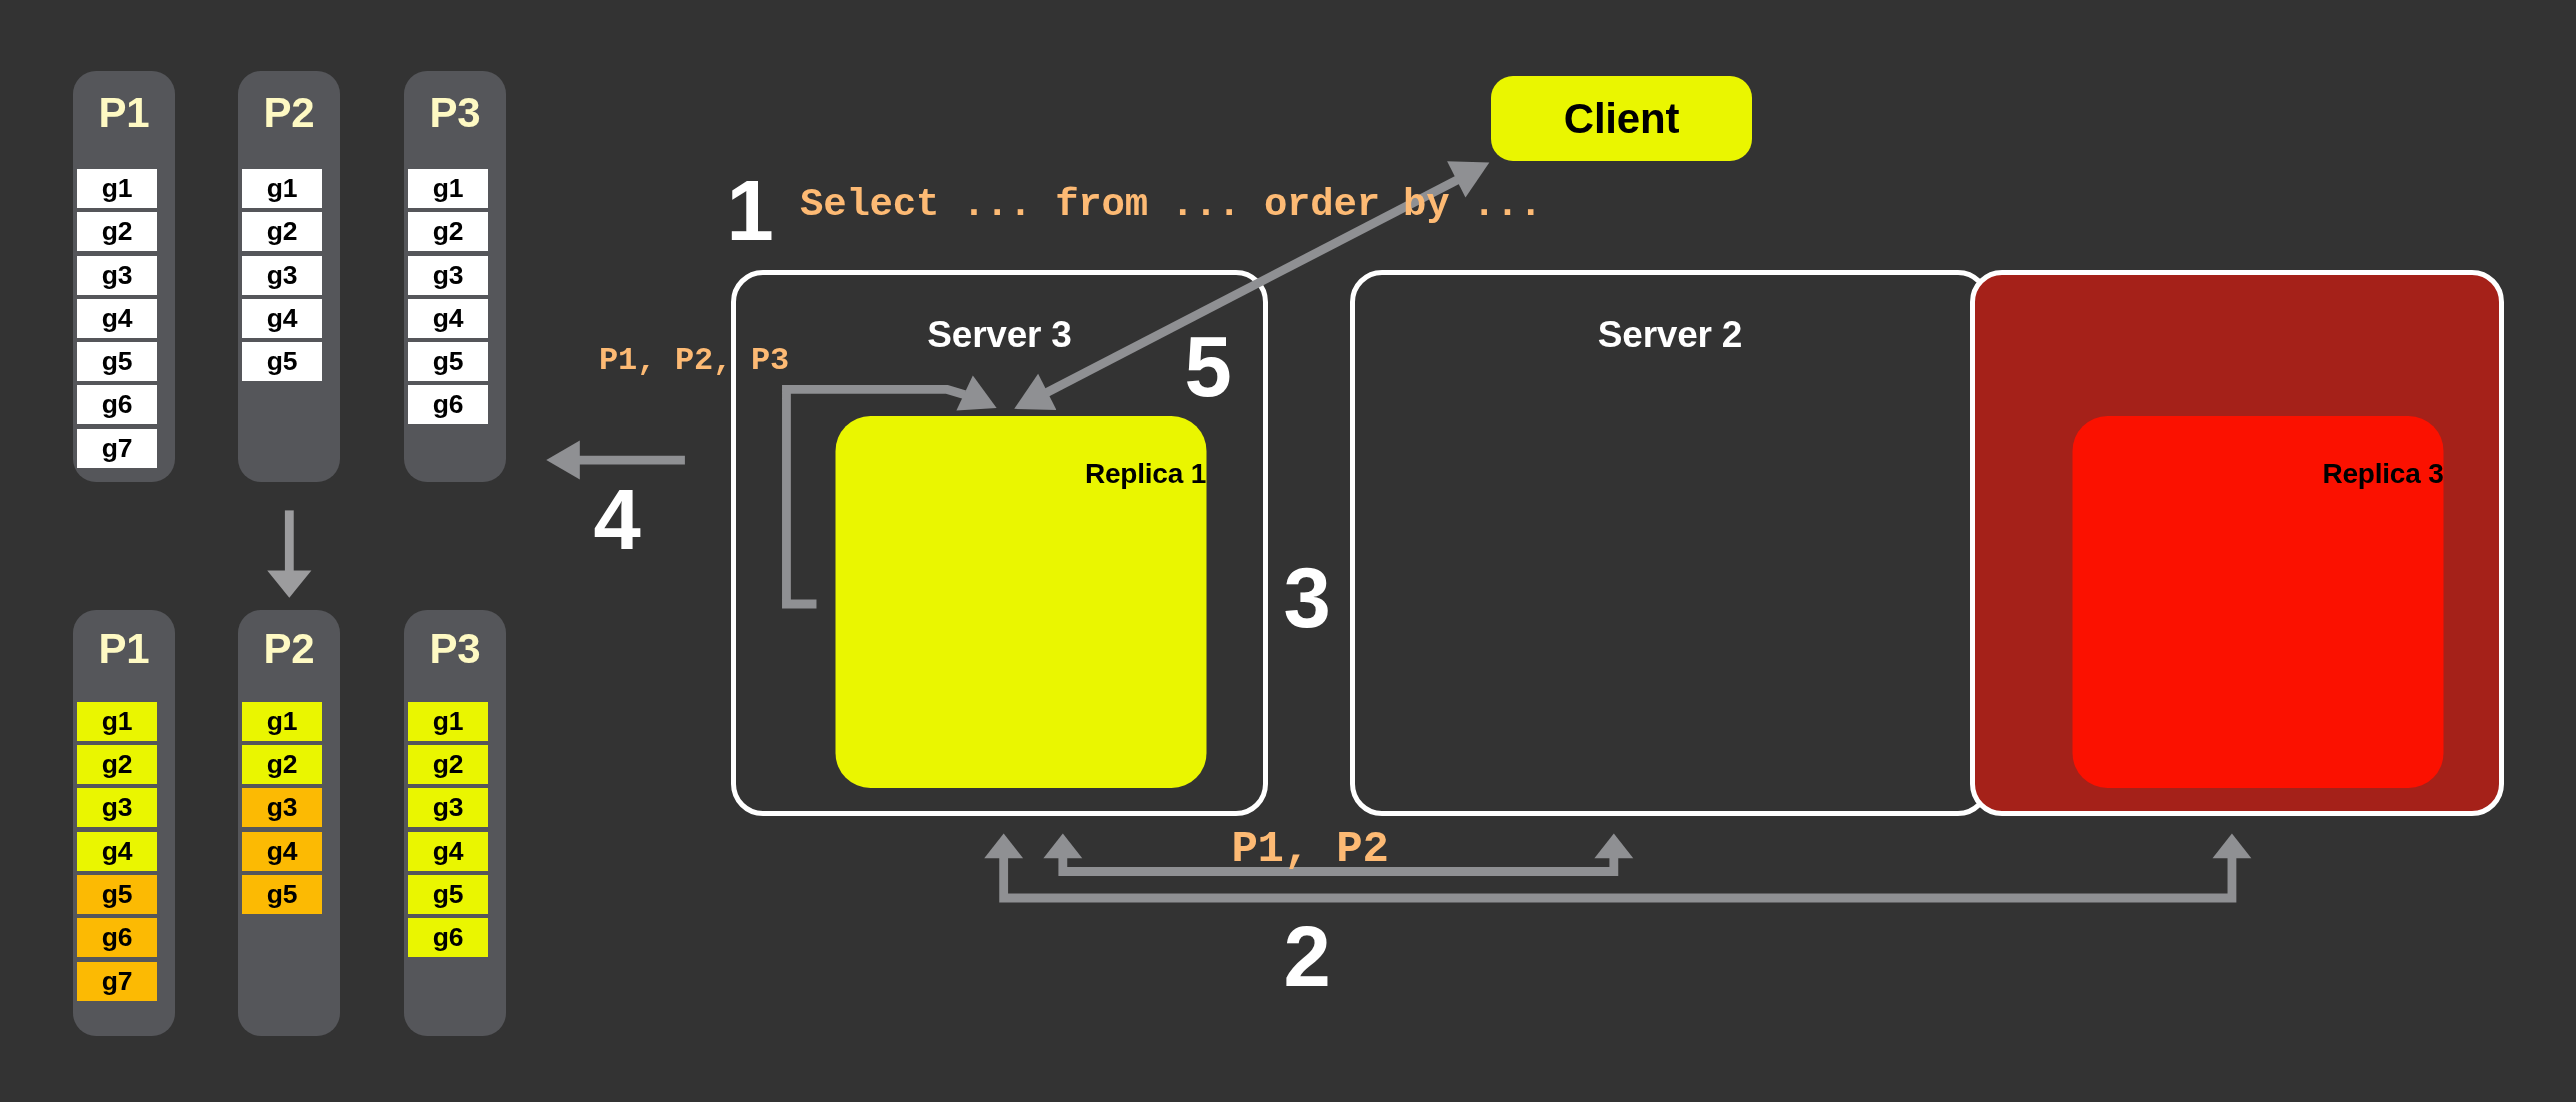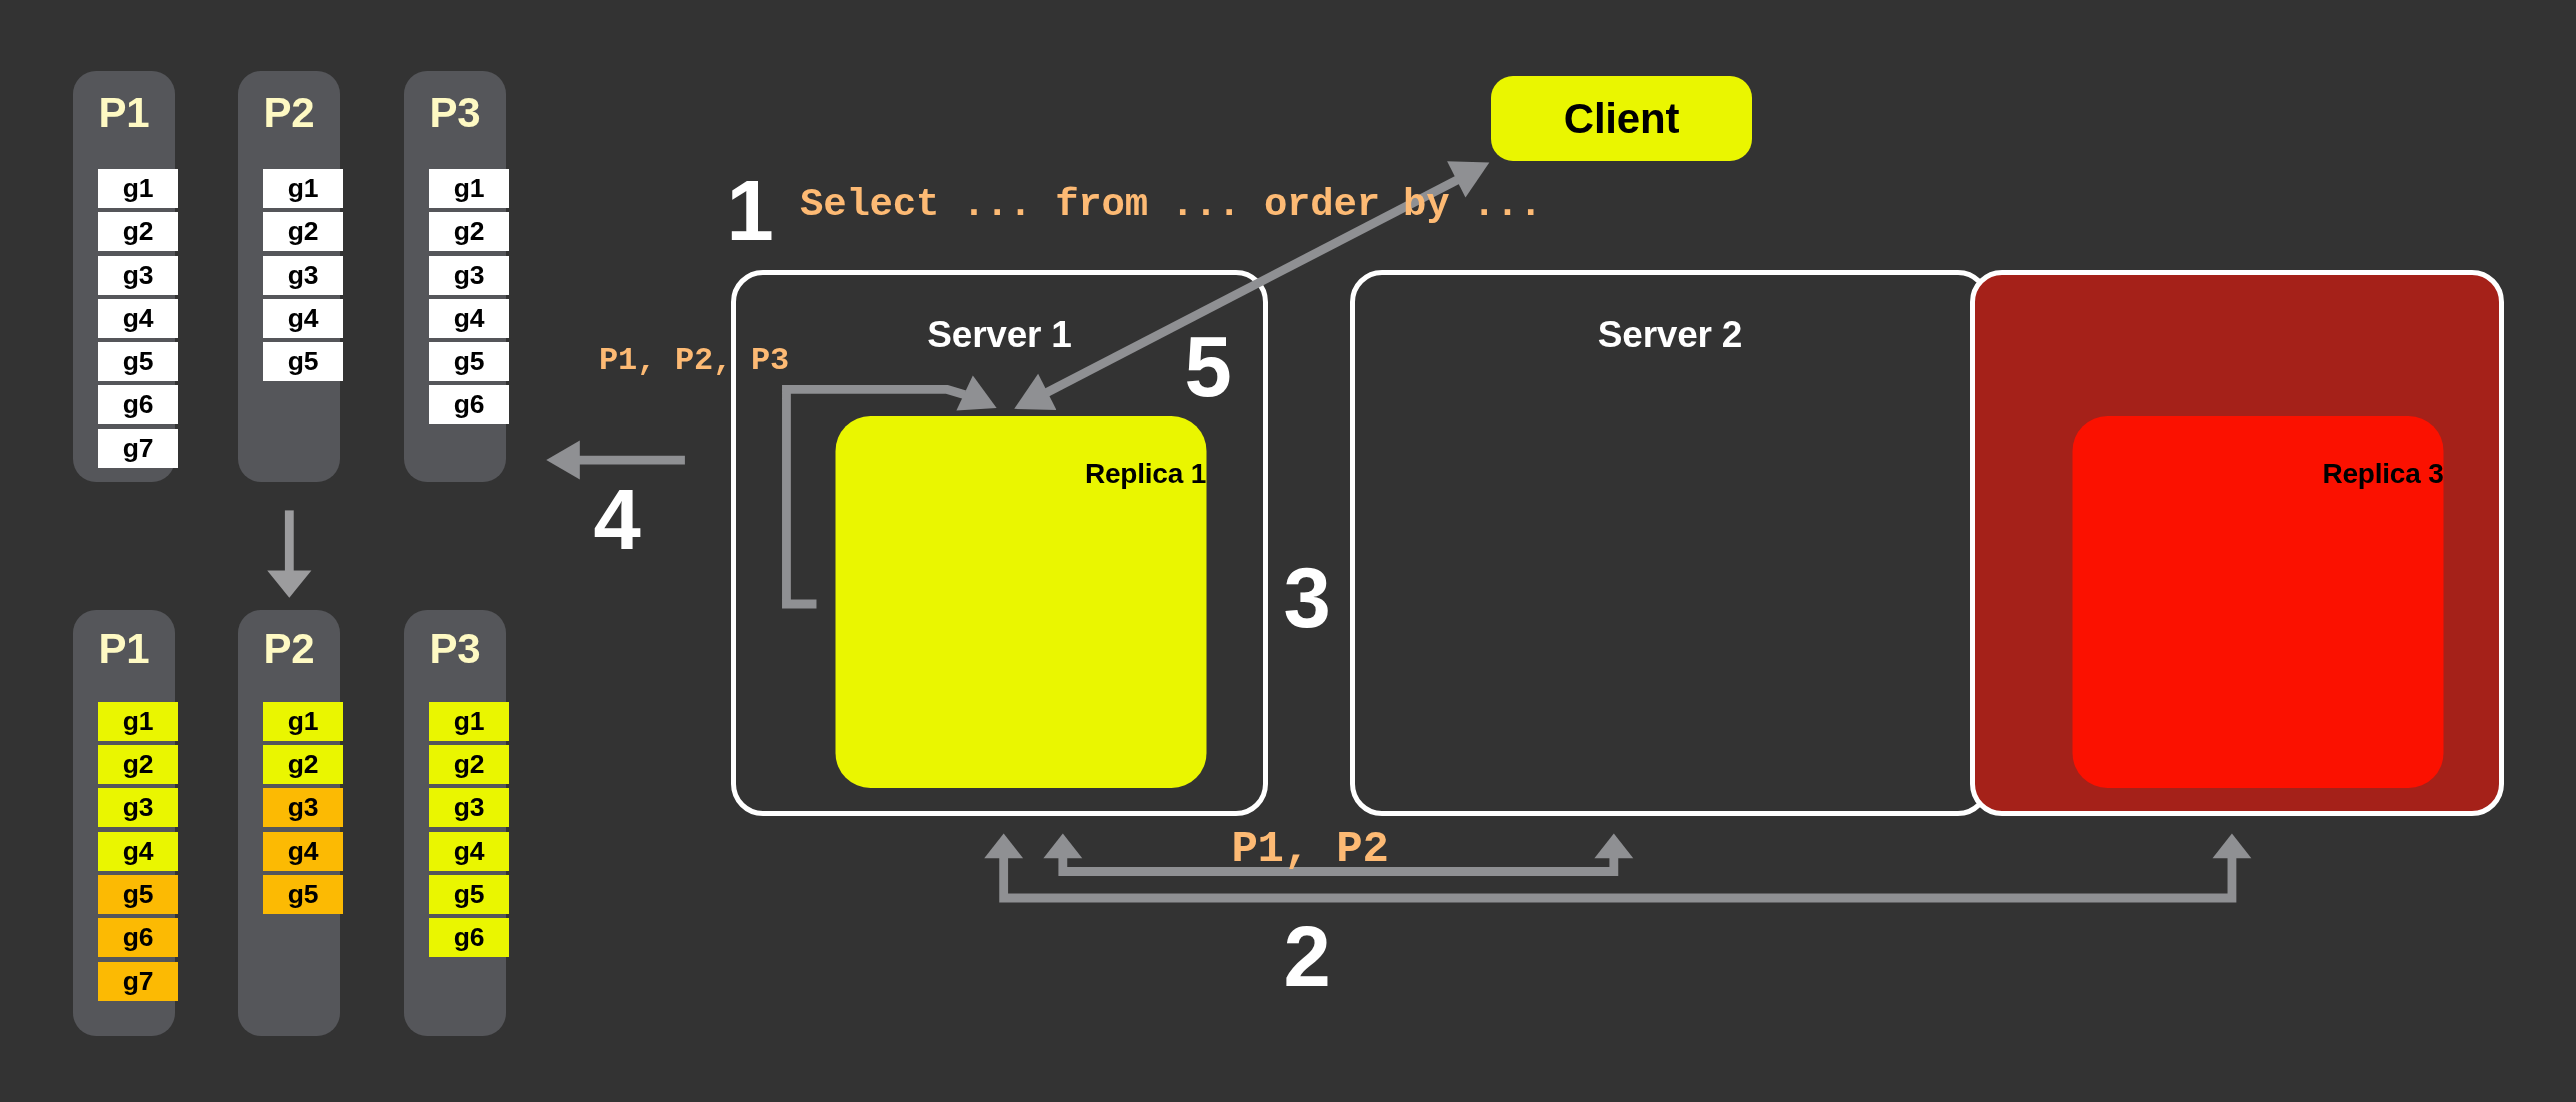--- a/index.html
+++ b/index.html
@@ -11,21 +11,21 @@
     position:relative;width:2576px;height:1102px;background:var(--bg);overflow:hidden;
     font-family:"Liberation Sans","DejaVu Sans",sans-serif;font-weight:700;letter-spacing:-0.015em;
   }
   
   .pcol{position:absolute;width:102px;background:var(--column);border-radius:23px;}
   .pcol.before{top:71px;height:411px;}
   .pcol.after{top:610px;height:426px;}
   .pcol-label{position:absolute;top:21px;left:0;right:0;text-align:center;
     font-size:42px;color:#fef9c3;line-height:1;}
   .pcol.after .pcol-label{top:17.7px;}
-  .gbox{position:absolute;left:25px;width:80px;height:39px;background:#fff;
+  .gbox{position:absolute;left:4px;width:80px;height:39px;background:#fff;
     display:flex;align-items:center;justify-content:center;
     font-size:26.5px;color:#000;line-height:1;}
   .gbox[data-color="yellow"]{background:var(--yellow);}
   .gbox[data-color="orange"]{background:var(--orange);}
   
   .client{position:absolute;left:1491px;top:76px;width:261px;height:85px;
     background:var(--yellow);border-radius:22px;display:flex;align-items:center;
     justify-content:center;font-size:42px;color:#000;}
   
   .server{position:absolute;top:270px;height:546px;border:5.3px solid #fff;
@@ -113,21 +113,21 @@
     <div class="gbox" style="top:135px" data-color="yellow">g2</div>
     <div class="gbox" style="top:178px" data-color="yellow">g3</div>
     <div class="gbox" style="top:222px" data-color="yellow">g4</div>
     <div class="gbox" style="top:265px" data-color="yellow">g5</div>
     <div class="gbox" style="top:308px" data-color="yellow">g6</div>
   </div>
 
   <div class="client">Client</div>
 
   <div class="server s1">
-    <div class="server-title">Server 1</div>
+    <div class="server-title">Server 3</div>
     <div class="replica yellow">Replica 1</div>
   </div>
   <div class="server s2">
     <div class="server-title">Server 2</div>
   </div>
   <div class="server s3">
     <div class="replica red">Replica 3</div>
   </div>
 
   <svg class="arrows" width="2576" height="1102" viewBox="0 0 2916 1248">

